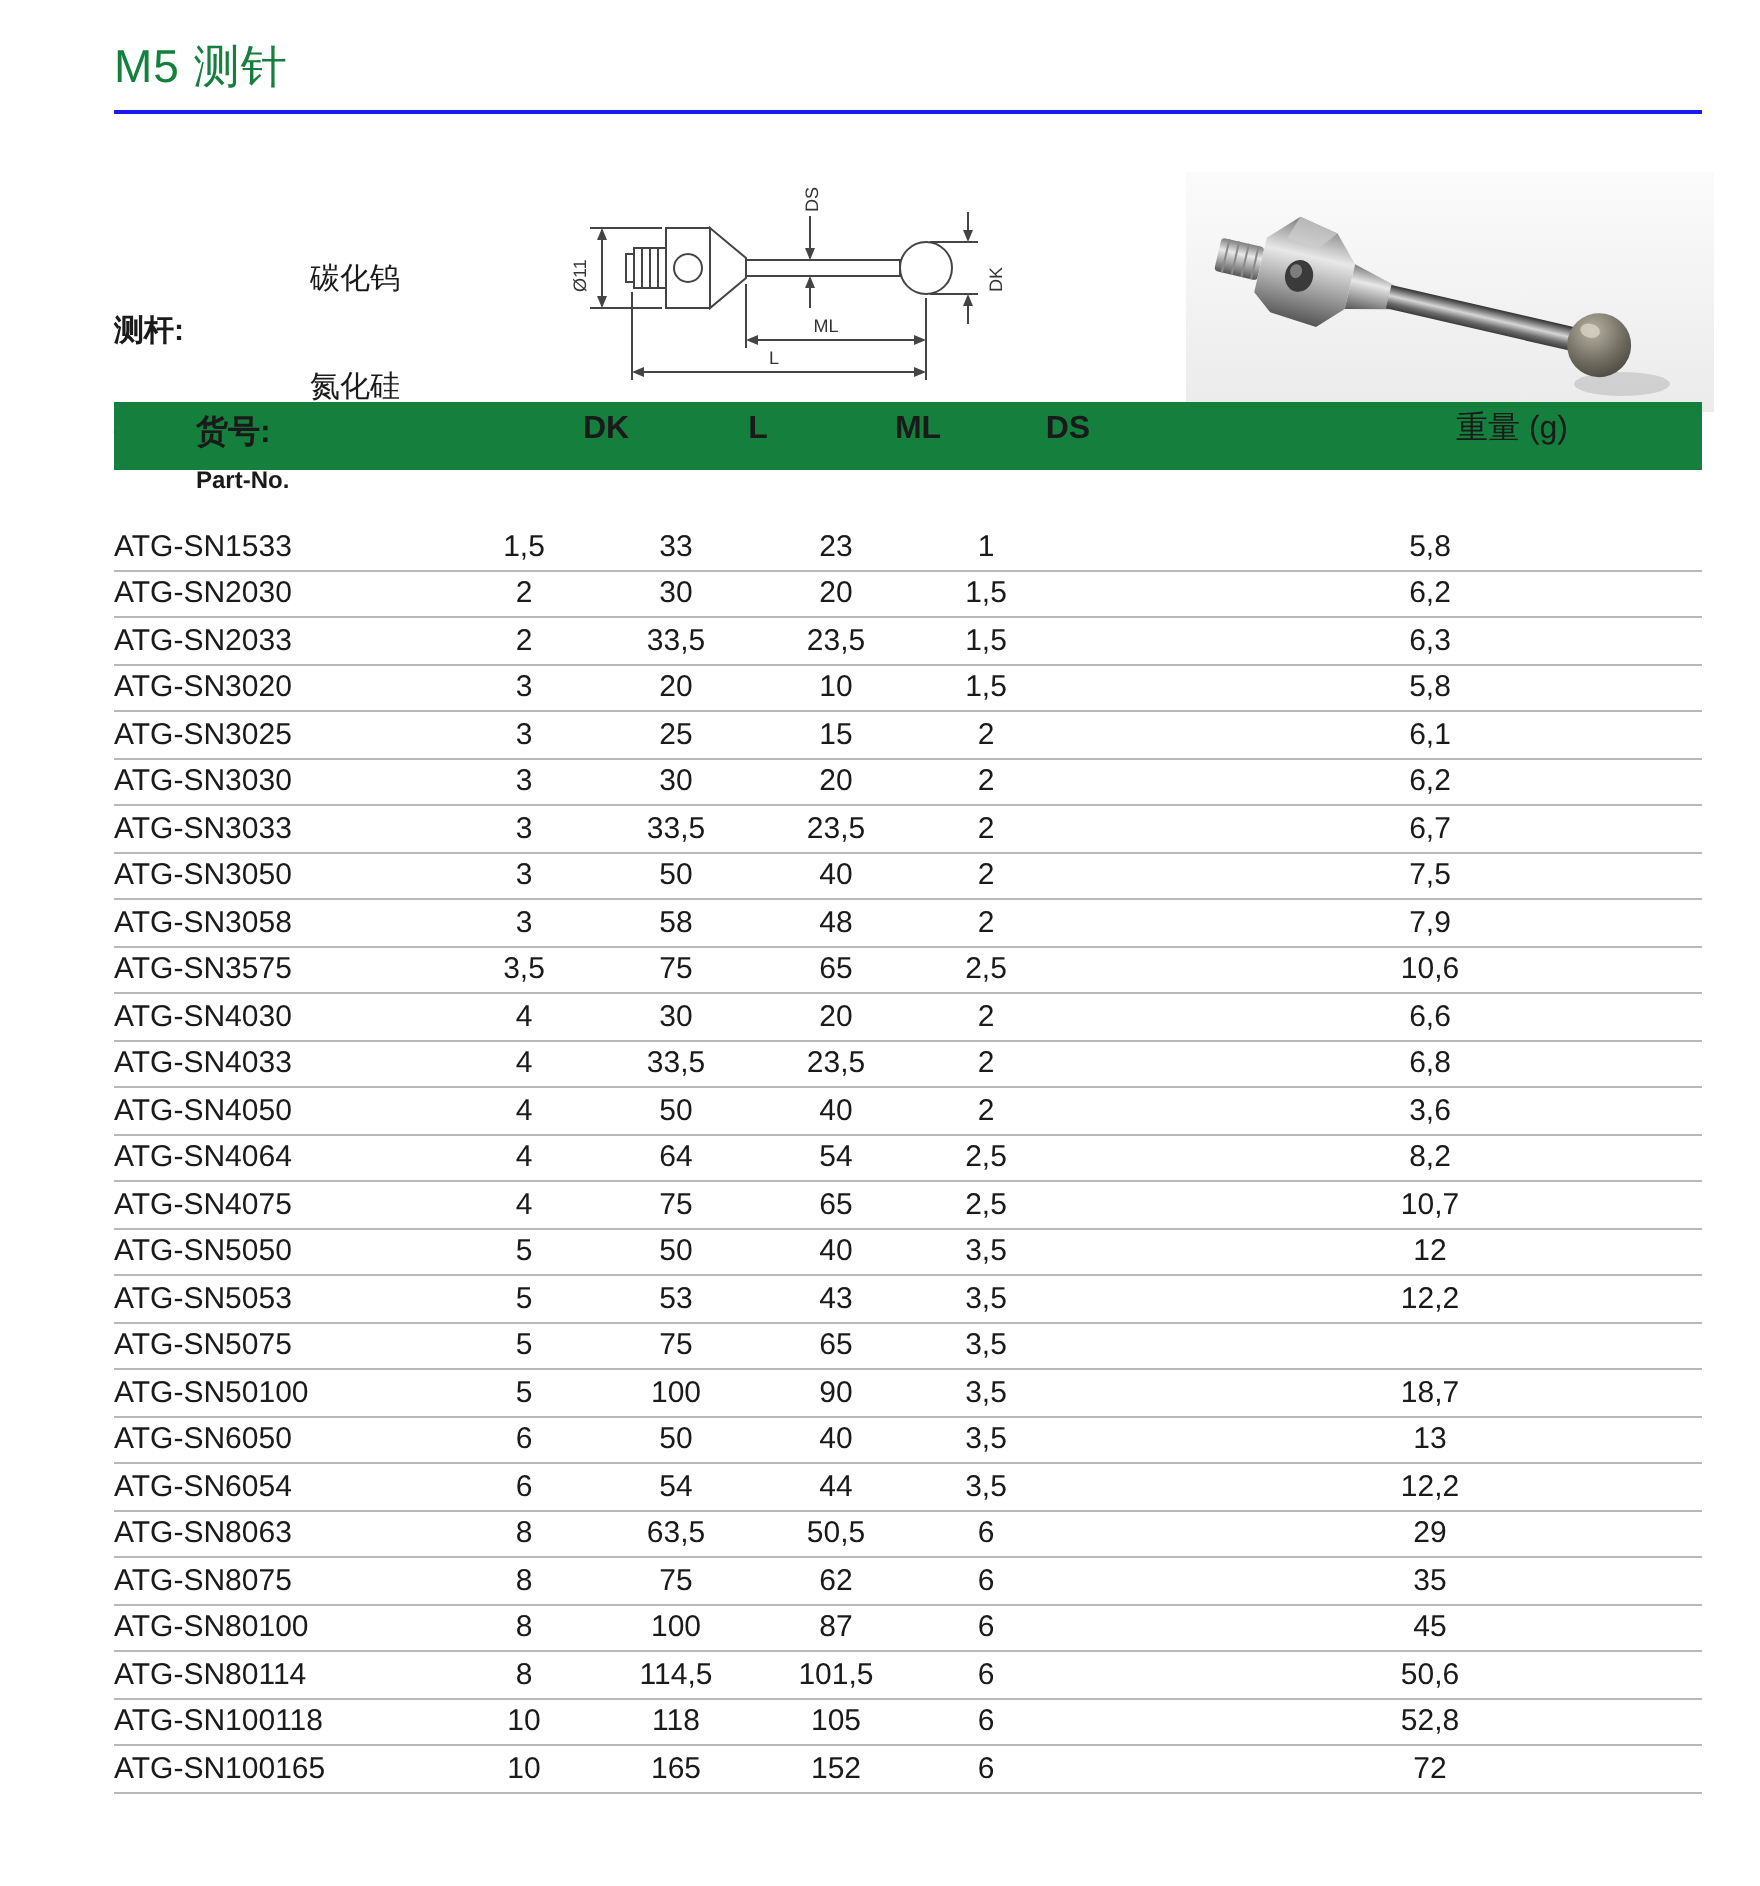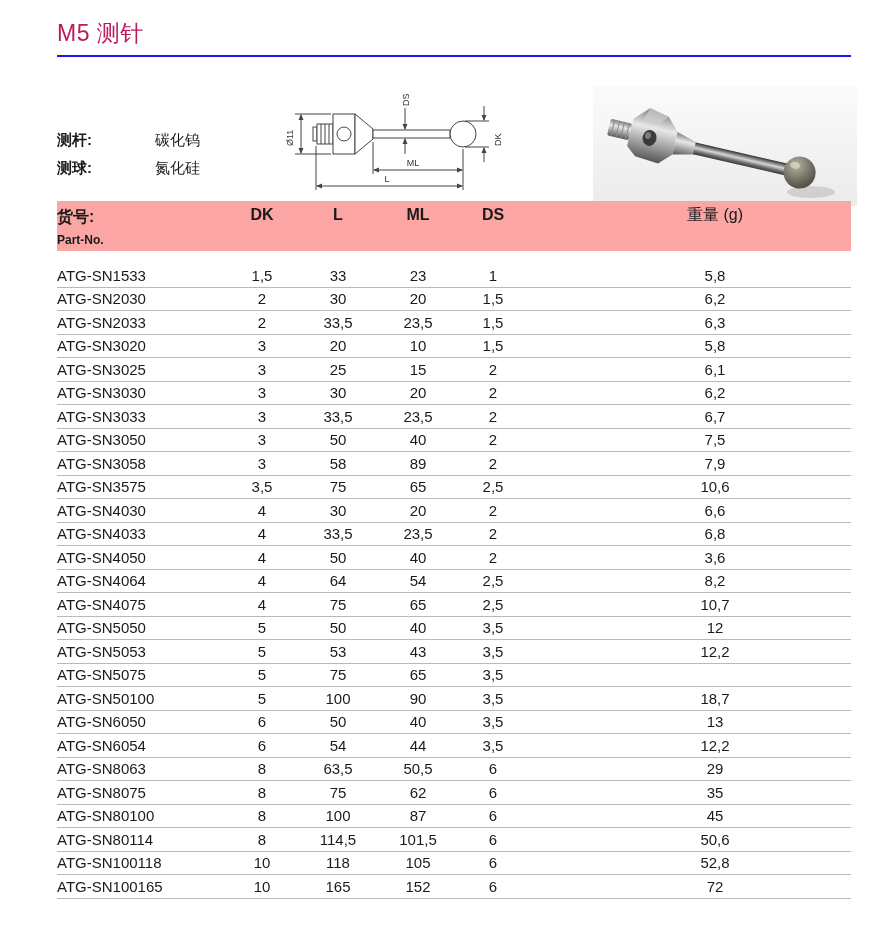--- a/index.html
+++ b/index.html
@@ -6,57 +6,57 @@
   body{
     width:880px;height:943px;background:#ffffff;position:relative;
     font-family:"Liberation Sans","DejaVu Sans",sans-serif;color:#1a1a1a;
     overflow:hidden;
   }
   .abs{position:absolute;}
 
   
   .page-title{
     left:57px;top:18px;font-size:23px;letter-spacing:.5px;
-    color:#be185d;font-weight:400;
+    color:#15803d;font-weight:400;
   }
   .title-rule{
     left:57px;top:55px;width:794px;height:0;
     border-bottom:2px solid #1b1bf0;
   }
 
   
   .materials{left:57px;top:126px;font-size:15px;line-height:28px;}
   .mat-row{display:flex;}
-  .mat-label{font-weight:700;width:98px;}
+  .mat-label{font-weight:700;width:98px;margin-top:26px;}
   .mat-value{font-weight:400;}
 
   
   .drawing{left:283px;top:88px;}
   .photo{left:593px;top:86px;}
 
   
   .tbl{left:57px;top:201px;width:794px;}
   .tbl-grid{
     display:grid;
     grid-template-columns:170px 70px 82px 78px 72px 50px 272px;
     align-items:center;
   }
   .thead{
-    background:#fca5a5;height:50px;align-items:start;
-    padding-top:4px;box-sizing:border-box;
+    background:#15803d;height:34px;align-items:start;
+    padding-top:4px;box-sizing:border-box;padding-left:41px;
   }
   .th{font-weight:700;font-size:16px;text-align:center;line-height:20px;}
   .th-part{text-align:left;}
   .th-part .cn{font-weight:700;font-size:16px;line-height:24px;}
   .th-part .en{font-weight:700;font-size:12px;line-height:22px;}
   .th-weight{
     font-family:Liberation Sans, sans-serif;
     font-weight:400;font-size:16px;
   }
-  .tbody{margin-top:13px;}
+  .tbody{margin-top:27px;}
   .row{
     height:23.5px;box-sizing:border-box;
     border-bottom:1.5px solid #b9b9b9;
     font-size:15px;line-height:21px;
   }
   .cell{text-align:center;}
   .cell-part{text-align:left;}
   svg text{font-family:"Liberation Sans","DejaVu Sans",sans-serif;}
 </style>
 </head>
@@ -266,21 +266,21 @@
     <div class="cell">40</div>
     <div class="cell">2</div>
     <div></div>
     <div class="cell">7,5</div>
   </div>
 
   <div class="tbl-grid row">
     <div class="cell cell-part">ATG-SN3058</div>
     <div class="cell">3</div>
     <div class="cell">58</div>
-    <div class="cell">89</div>
+    <div class="cell">48</div>
     <div class="cell">2</div>
     <div></div>
     <div class="cell">7,9</div>
   </div>
 
   <div class="tbl-grid row">
     <div class="cell cell-part">ATG-SN3575</div>
     <div class="cell">3,5</div>
     <div class="cell">75</div>
     <div class="cell">65</div>

